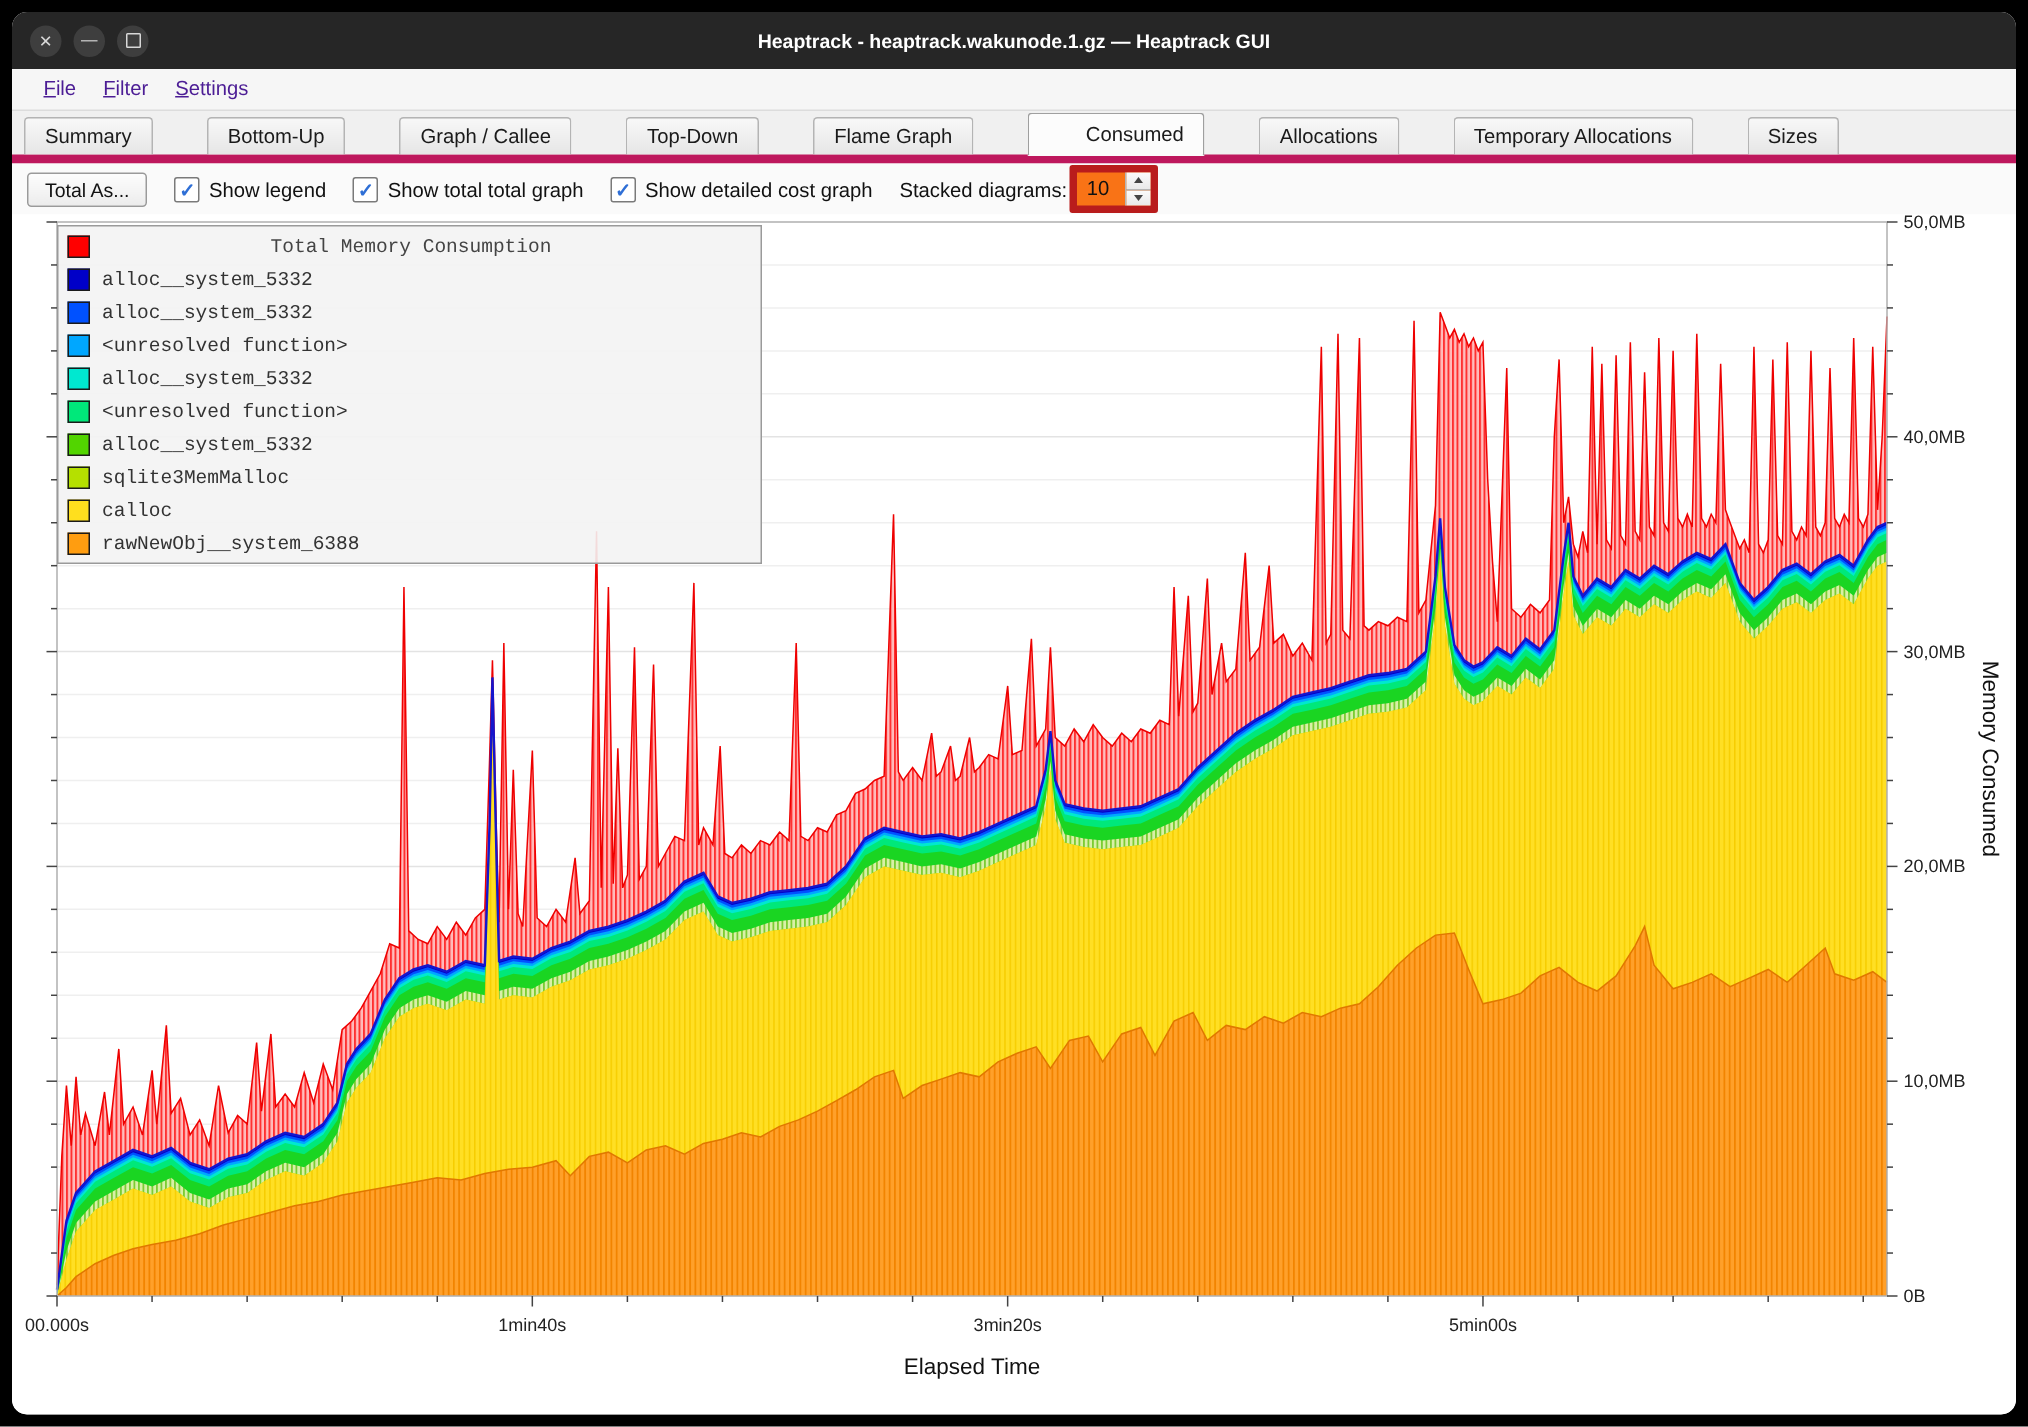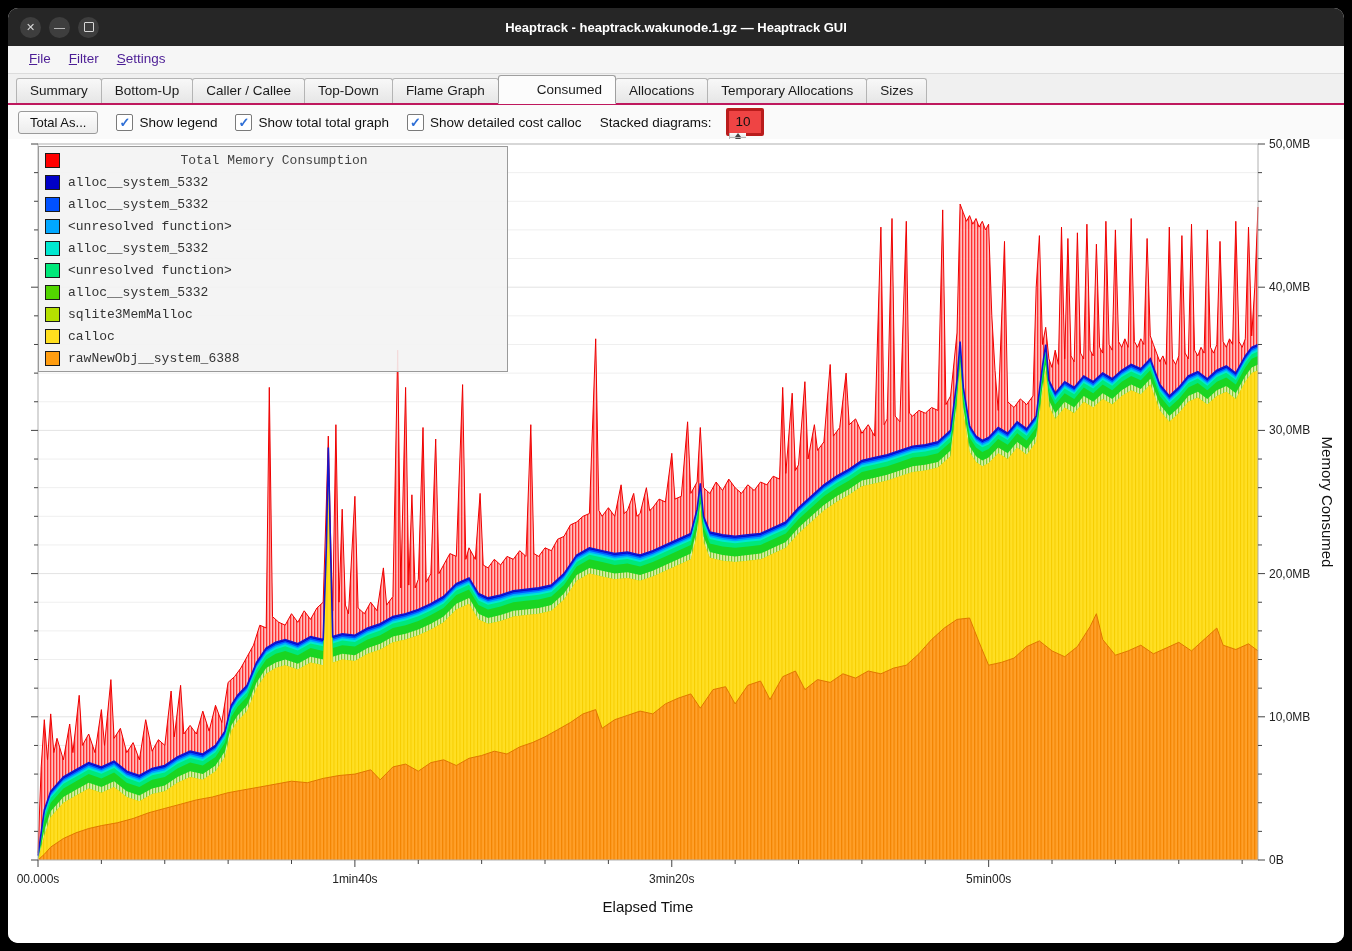--- a/index.html
+++ b/index.html
@@ -14,38 +14,38 @@
            display:flex;align-items:center;justify-content:center;font-size:11px;cursor:default;}
   .max-glyph{width:8px;height:8px;border:1.2px solid #d8d8d8;display:inline-block;border-radius:1px;}
   #window-title{position:absolute;left:0;right:0;text-align:center;color:#ffffff;
                 font-weight:bold;font-size:13px;pointer-events:none;}
   
   #menubar{height:27px;background:#f6f6f6;border-bottom:1px solid #dcdcdc;flex:0 0 auto;
            display:flex;align-items:stretch;padding-left:12px;}
   .menu-item{padding:0 9px;line-height:26px;font-size:13.5px;color:#4c1d95;}
   .menu-item u{text-decoration:underline;}
   
-  #tabbar{height:29px;background:#f0f0f0;border-bottom:2px solid #be185d;flex:0 0 auto;
-          display:flex;align-items:flex-end;padding-left:8px;}
+  #tabbar{height:29px;background:#f0f0f0;border-bottom:6px solid #be185d;flex:0 0 auto;
+          display:flex;align-items:flex-end;padding-left:8px;gap:37px;}
   .tab{height:24px;line-height:24px;padding:0 13px;font-size:13.5px;color:#1a1a1a;
        background:linear-gradient(#f8f8f8,#e6e6e6);border:1px solid #b4b4b4;border-bottom:none;
        border-radius:3px 3px 0 0;margin-right:-1px;position:relative;}
   .tab.active{height:27px;line-height:27px;background:#fcfcfc;z-index:2;
               border-color:#9f9f9f;margin-bottom:-1px;border-bottom:1px solid #fcfcfc;padding-left:38px;}
   
   #toolbar{height:34px;background:#fafafa;flex:0 0 auto;display:flex;align-items:center;
            gap:18px;padding-left:10px;font-size:13.5px;color:#111;}
   #export-btn{font-size:13px;color:#111;background:linear-gradient(#fdfdfd,#ececec);
               border:1px solid #9a9a9a;border-radius:3px;padding:3px 11px;}
   .cb{display:flex;align-items:center;gap:6px;}
   .cb .box{width:15px;height:15px;background:#fff;border:1px solid #7a7a7a;border-radius:2px;
            display:flex;align-items:center;justify-content:center;color:#2f6fd6;
            font-size:13px;font-weight:bold;line-height:1;}
-  #spin-wrap{display:flex;align-items:center;gap:15px;}
-  #spinbox{display:flex;border:3px solid #b91c1c;border-radius:2px;background:#ef4444;height:22px;flex-direction:column;}
+  #spin-wrap{display:flex;align-items:center;gap:2px;}
+  #spinbox{display:flex;border:5px solid #b91c1c;border-radius:2px;background:#f97316;height:22px;}
   #spin-value{width:26px;text-align:left;padding:0 0 0 6px;font-size:13.5px;line-height:22px;color:#111;}
   #spin-btns{width:16px;display:flex;flex-direction:column;border-left:1px solid #b5b5b5;}
   .spin-btn{flex:1;background:linear-gradient(#fbfbfb,#e9e9e9);display:flex;align-items:center;justify-content:center;}
   .spin-btn + .spin-btn{border-top:1px solid #b5b5b5;}
   .tri-up{width:0;height:0;border-left:3.5px solid transparent;border-right:3.5px solid transparent;border-bottom:4.5px solid #444;}
   .tri-down{width:0;height:0;border-left:3.5px solid transparent;border-right:3.5px solid transparent;border-top:4.5px solid #444;}
   
   #chart-zone{position:relative;flex:1 1 auto;background:#fff;}
   #chart-svg{position:absolute;left:0;top:0;}
   
@@ -80,21 +80,21 @@
 
   <div id="menubar">
       <span class="menu-item"><u>F</u>ile</span>
       <span class="menu-item"><u>F</u>ilter</span>
       <span class="menu-item"><u>S</u>ettings</span>
     </div>
 
   <div id="tabbar">
       <span class="tab">Summary</span>
       <span class="tab">Bottom-Up</span>
-      <span class="tab">Caller / Callee</span>
+      <span class="tab">Graph / Callee</span>
       <span class="tab">Top-Down</span>
       <span class="tab">Flame Graph</span>
       <span class="tab active">Consumed</span>
       <span class="tab">Allocations</span>
       <span class="tab">Temporary Allocations</span>
       <span class="tab">Sizes</span>
     </div>
 
   <div id="toolbar">
     <button id="export-btn">Total As...</button>
@@ -102,21 +102,21 @@
         <span class="cb">
           <span class="box">✓</span>
           <span>Show legend</span>
         </span>
         <span class="cb">
           <span class="box">✓</span>
           <span>Show total total graph</span>
         </span>
         <span class="cb">
           <span class="box">✓</span>
-          <span>Show detailed cost calloc</span>
+          <span>Show detailed cost graph</span>
         </span>
       </span>
     <span id="spin-wrap">
       <span>Stacked diagrams:</span>
       <span id="spinbox">
         <span id="spin-value">10</span>
         <span id="spin-btns">
           <span class="spin-btn">
               <span class="tri-up"></span>
             </span>

